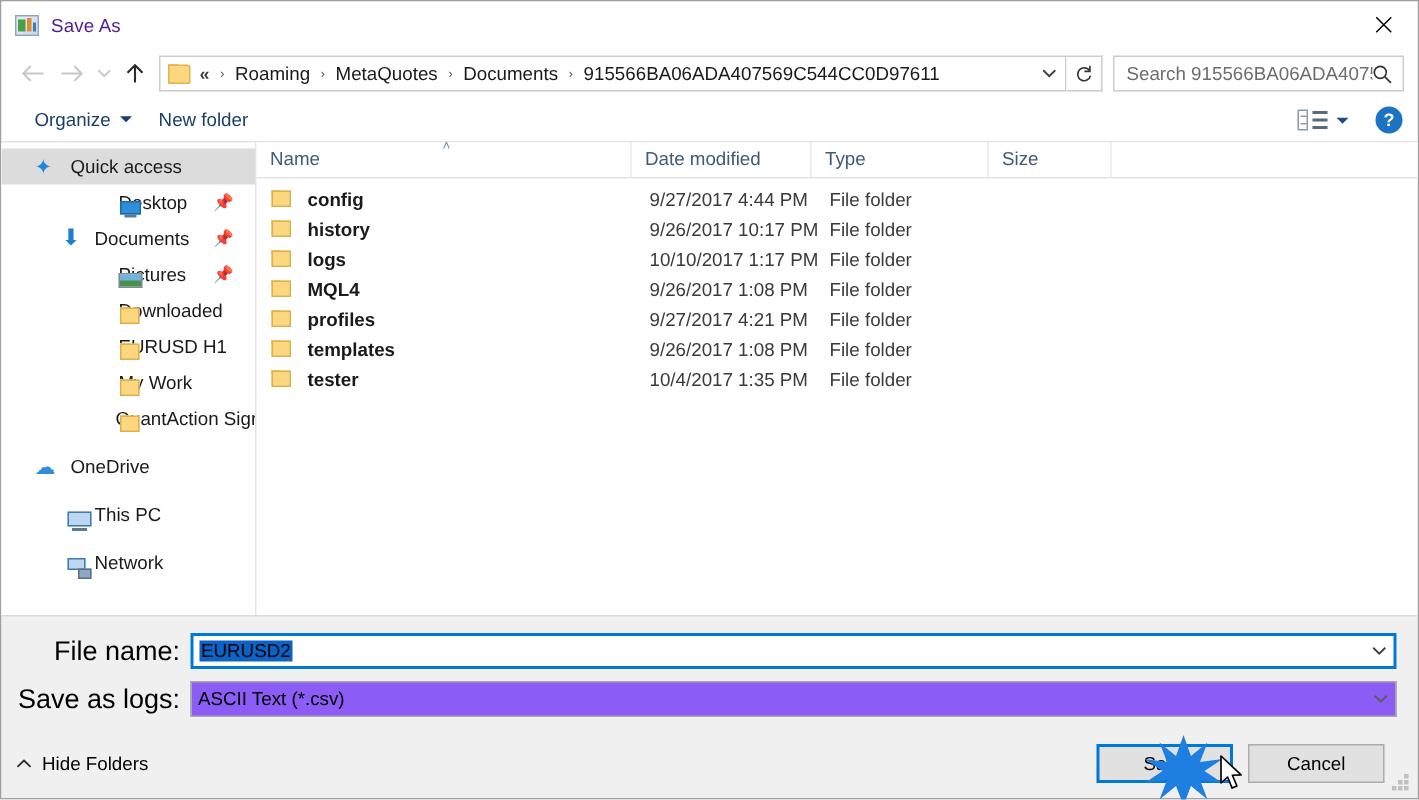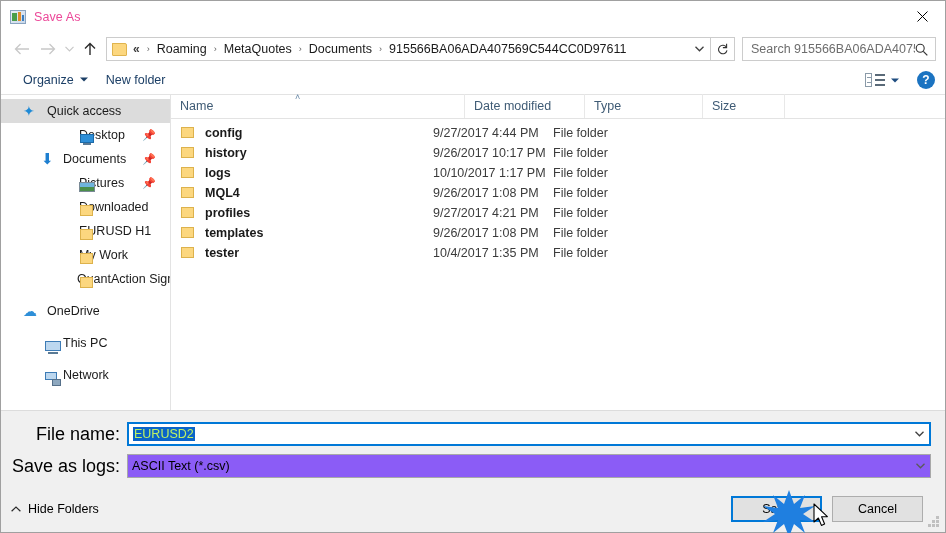--- a/index.html
+++ b/index.html
@@ -30,21 +30,21 @@
   }
   .title-icon .ti-body {
     position: absolute; left: 0; top: 1px; width: 16px; height: 14px;
     background: linear-gradient(135deg,#e8edf5 0%,#c9d8ea 100%);
     border: 1px solid #8aa4c0;
   }
   .title-icon .ti-bar1 { position:absolute; left:2px; top:4px; width:5px; height:8px; background:#4a9e4a; }
   .title-icon .ti-bar2 { position:absolute; left:8px; top:3px; width:3px; height:9px; background:#e08c2a; }
   .title-icon .ti-bar3 { position:absolute; left:12px; top:6px; width:2px; height:6px; background:#3a7ec0; }
   .title-text {
-    font-size: 12.5px; color: #ec4899; letter-spacing: .1px;
+    font-size: 12.5px; color: #4c1d95; letter-spacing: .1px;
   }
   .close-btn {
     position: absolute; right: 0; top: 0; width: 46px; height: 31px;
     display: flex; align-items: center; justify-content: center;
     font-size: 15px; color: #000; line-height: 1;
   }
   .close-btn svg { display:block; }
 
   
   .navrow {
@@ -228,21 +228,21 @@
     background: #fff;
   }
   .col {
     font-size: 12.5px; color: #3f5b75;
     height: 24px; display: flex; align-items: center;
     padding-left: 9px;
     border-right: 1px solid #e8e8e8;
     flex: 0 0 auto;
     position: relative;
   }
-  .col.name { width: 294px; }
+  .col.name { width: 250px; }
   .col.date { width: 120px; }
   .col.type { width: 118px; }
   .col.size { width: 82px; }
   .sort-mark {
     position: absolute; left: 124px; top: -1px;
     color: #6b8aa8; font-size: 9px; line-height: 1;
   }
   .rows { flex: 1 1 auto; overflow: hidden; padding-top: 4px; }
   .row {
     height: 20px; display: flex; align-items: center;
@@ -281,21 +281,21 @@
     border: 1px solid #7a7a7a; background: #fff;
     min-width: 0;
   }
   .combo.focused { border: 2px solid #0078d7; }
   .combo.disabled { background: #8b5cf6; border:1px solid #a8a8a8; }
   .combo-text {
     flex: 1 1 auto; font-size: 12.5px; color: #000;
     padding-left: 4px; white-space: nowrap; overflow: hidden;
   }
   .combo-text .sel {
-    background: #0a64c8; color: #bef264; padding: 1px 1px 2px 1px;
+    background: #0a64c8; color: #000000; padding: 1px 1px 2px 1px;
   }
   .combo-arrow {
     width: 19px; flex: 0 0 19px; height: 100%;
     display: flex; align-items: center; justify-content: center;
     font-size: 9px; color: #404040;
   }
   .combo.disabled .combo-arrow { color: #5a5a5a; }
 
   .buttonrow {
     display: flex; align-items: center;

